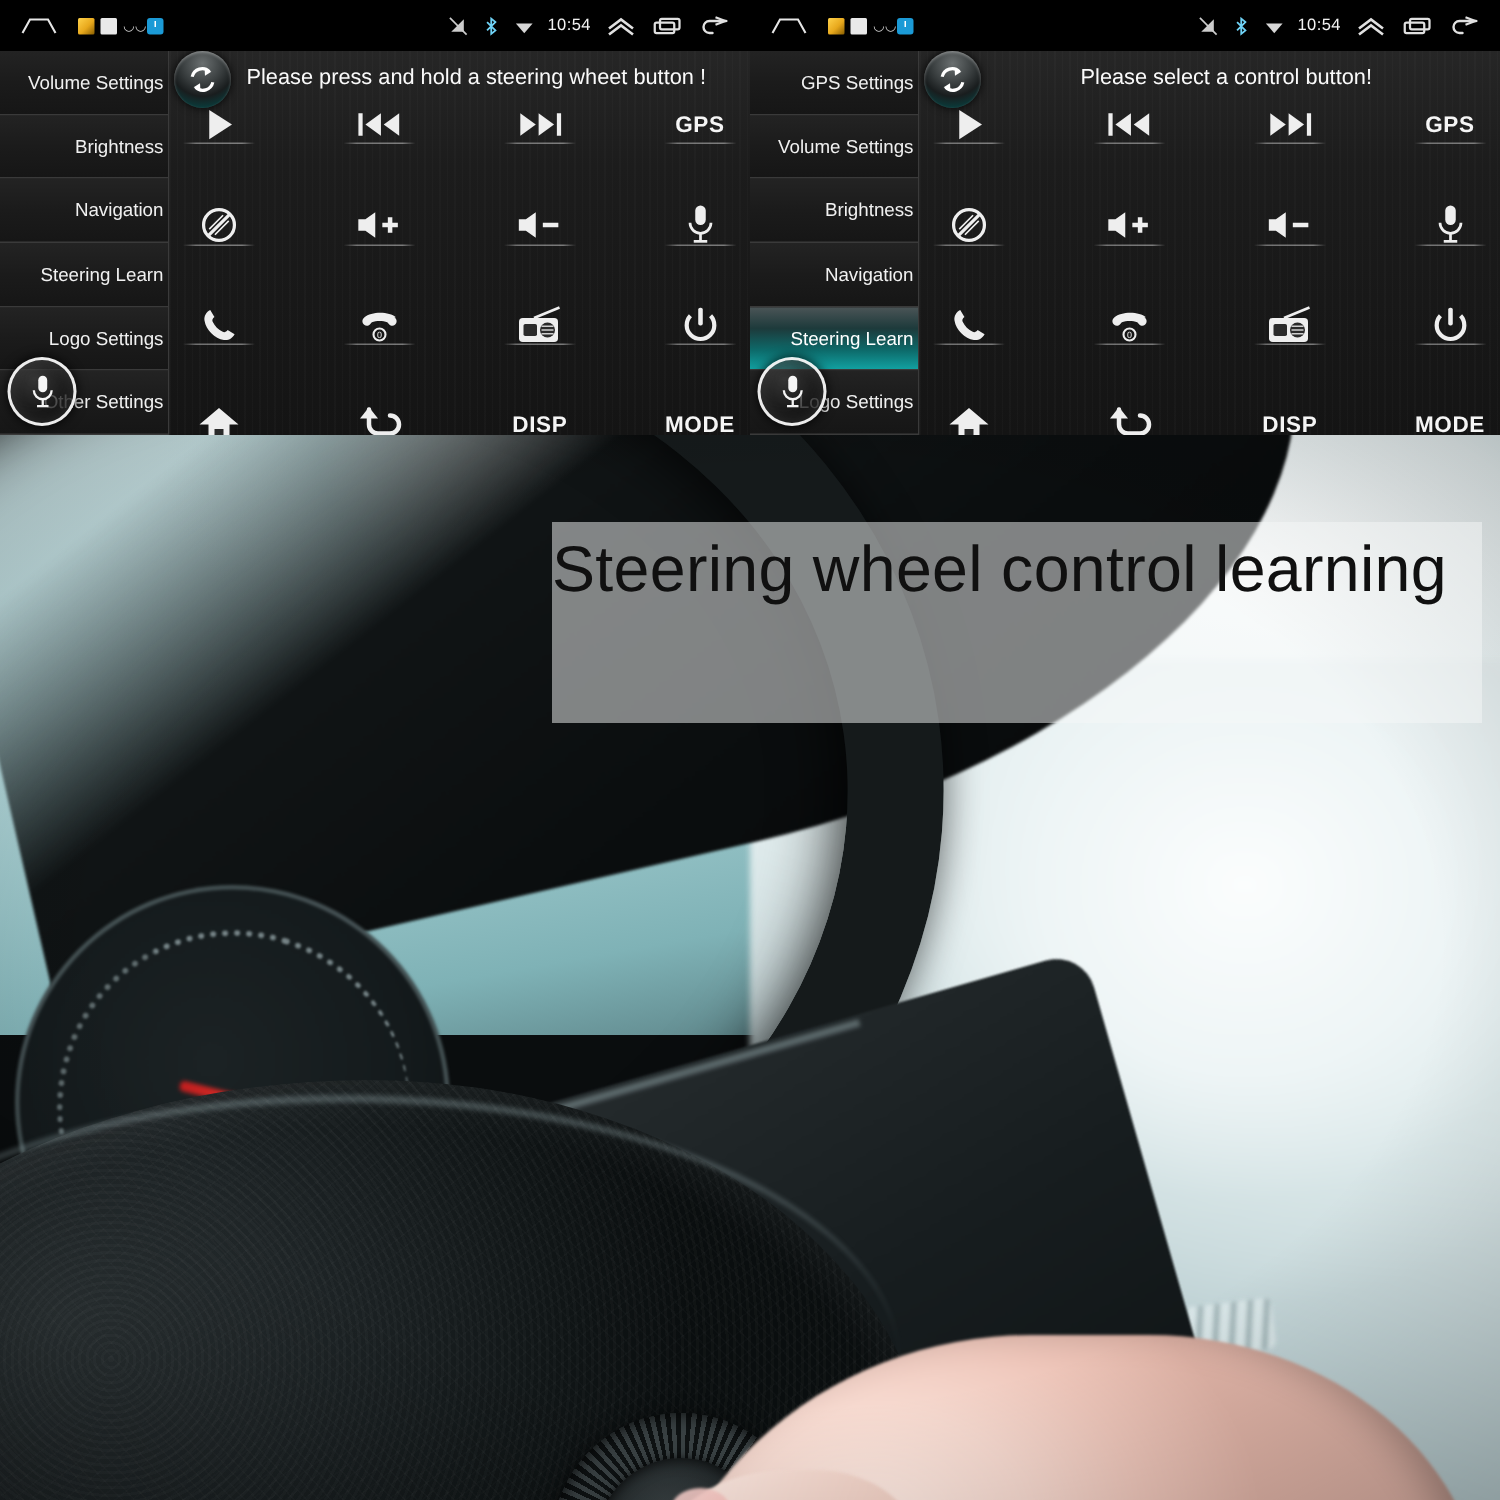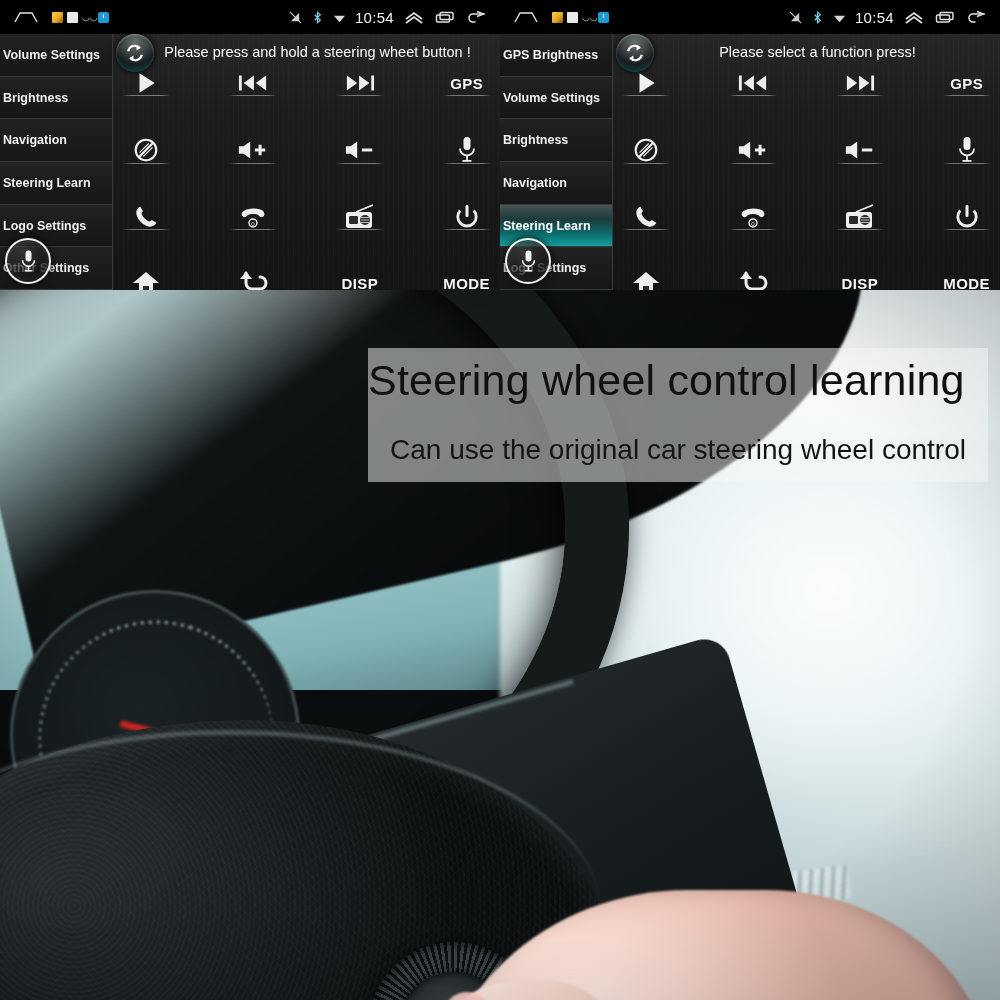--- a/index.html
+++ b/index.html
@@ -202,37 +202,37 @@
   .sb-notifs { display:flex; align-items:center; gap:4px; margin-left:7px; }
   .nico { width:11px; height:11px; display:block; }
   .nico.warn { background:linear-gradient(135deg,#ffd24a 0%, #e8a81c 55%, #8a5f00 100%); border-radius:1px; }
   .nico.sq   { background:#e9e9e9; border-radius:1px; }
   .nico.glyph{ color:#cfcfcf; font-size:9px; line-height:11px; text-align:center; width:12px; }
   .nico.clock{ background:#1b9ad6; border-radius:2px; position:relative; }
   .nico.clock:after{ content:""; position:absolute; left:4.5px; top:2px; width:1.4px; height:4px; background:#fff; }
   .sb-right {
     margin-left:auto; display:flex; align-items:center; gap:9px; padding-right:13px;
   }
-  .sb-time { color:#f2f2f2; font-size:15px; letter-spacing:0.3px; }
+  .sb-time { color:#f2f2f2; font-size:11px; letter-spacing:0.3px; }
   .sb-ico  { width:13px; height:13px; display:block; }
   .sb-navico { width:22px; height:15px; display:block; opacity:0.95; }
 
   
   .panel-body { display:flex; height:256px; }
 
   .sidebar {
     width:113px; flex:0 0 113px; background:#1c1c1c;
     border-right:1px solid #3a3a3a; display:flex; flex-direction:column;
   }
   .side-item {
-    flex:1 1 0; display:flex; align-items:center; justify-content:flex-start;
+    flex:1 1 0; display:flex; align-items:center; justify-content:flex-end;
     color:#f0f0f0; font-size:12.5px; white-space:nowrap;
     border-bottom:1px solid #3a3a3a;
     background:linear-gradient(180deg,#232323 0%, #1b1b1b 50%, #161616 100%);
-    text-align:center; padding:0 3px;font-weight:bold;
+    text-align:center; padding:0 3px;
   }
   .side-item.selected {
     background:linear-gradient(180deg,#4a5456 0%, #1d3a3b 34%, #0d6b6b 70%, #12a0a0 100%);
     color:#ffffff;
   }
 
   .content {
     flex:1 1 auto; position:relative;
     background:
       repeating-linear-gradient(90deg, rgba(255,255,255,0.018) 0 1px, rgba(0,0,0,0) 1px 5px),
@@ -305,21 +305,20 @@
 
     <div class="ph-hand"></div>
     <div class="ph-finger"></div>
     <div class="ph-nail"></div>
 
     <div class="ph-vignette"></div>
   </div>
 
   <div class="overlay-band"></div>
   <div class="overlay-title">Steering wheel control learning</div>
-  <div class="overlay-sub">Can use the original car steering wheel control</div>
 
   <div class="panel left">
 
     <div class="statusbar">
       <div class="sb-left">
         <svg class="sb-home" viewBox="0 0 24 12">
           <path d="M1 11 L6 2 H18 L23 11" fill="none" stroke="#e6e6e6" stroke-width="1.4"></path>
         </svg>
         <div class="sb-notifs">
           <span class="nico warn"></span>
@@ -539,21 +538,21 @@
         <svg class="sb-navico" viewBox="0 0 22 15">
           <path d="M19 4 H8 A4 4 0 0 0 8 12 H10" fill="none" stroke="#ececec" stroke-width="1.6" stroke-linecap="round"></path>
           <path d="M12 1.5 L18.5 4 L12 6.5" fill="none" stroke="#ececec" stroke-width="1.5"></path>
         </svg>
       </div>
     </div>
 
     <div class="panel-body">
       <div class="sidebar">
         <div class="side-item">
-            <span>GPS Brightness</span>
+            <span>GPS Settings</span>
           </div>
         <div class="side-item">
             <span>Volume Settings</span>
           </div>
         <div class="side-item">
             <span>Brightness</span>
           </div>
         <div class="side-item">
             <span>Navigation</span>
           </div>
@@ -568,21 +567,21 @@
       <div class="content">
         <div class="prompt-row">
           <div class="sync-btn">
             <svg width="22" height="22" viewBox="0 0 24 24">
               <path d="M4.5 10 A7.5 7.5 0 0 1 17 6.2" fill="none" stroke="#fff" stroke-width="2.3"></path>
               <path d="M19.5 14 A7.5 7.5 0 0 1 7 17.8" fill="none" stroke="#fff" stroke-width="2.3"></path>
               <path d="M13.5 3.2 L18.4 6.4 L13.8 9.2 Z" fill="#fff"></path>
               <path d="M10.5 20.8 L5.6 17.6 L10.2 14.8 Z" fill="#fff"></path>
             </svg>
           </div>
-          <div class="prompt-text">Please select a function press!</div>
+          <div class="prompt-text">Please select a control button!</div>
         </div>
 
         <div class="btn-grid">
           <div class="gbtn">
             <svg width="26" height="26" viewBox="0 0 24 24">
                 <path d="M6 3 L20 12 L6 21 Z" fill="#eee"></path>
               </svg>
           </div>
           <div class="gbtn">
             <svg width="30" height="22" viewBox="0 0 32 22">

